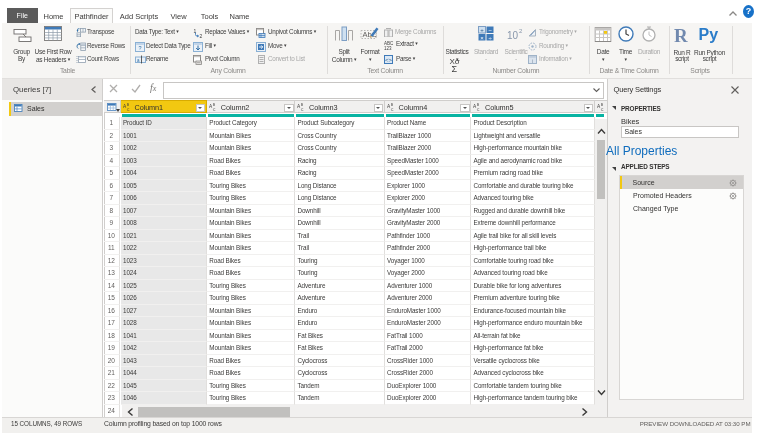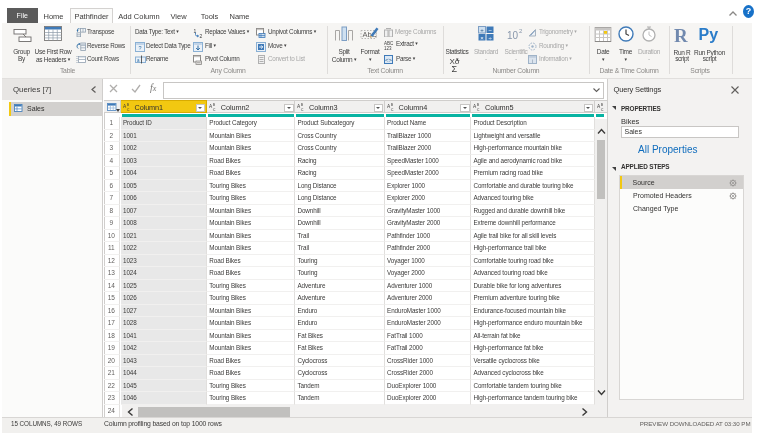--- a/index.html
+++ b/index.html
@@ -11,21 +11,21 @@
 .dis{color:#a8a8a8;}
 .sep{width:1px;background:#dedcda;top:26px;height:48px;}
 svg{display:block;}
 </style></head><body>
 <div id="app">
 
 <div class="ab" style="left:7px;top:8px;width:30.5px;height:15px;background:#5b5b5b;color:#fff;font-size:7px;text-align:center;line-height:15px;">File</div>
 <div class="ab" style="left:70px;top:8px;width:43px;height:15.5px;background:#fbfbfa;border:1px solid #d4d2d0;border-bottom:none;box-sizing:border-box;"></div>
 <div class="ab txt" style="left:53.5px;top:12px;transform:translateX(-50%);font-size:7.5px;color:#3b3a39;">Home</div>
 <div class="ab txt" style="left:91.5px;top:12px;transform:translateX(-50%);font-size:7.5px;color:#3b3a39;">Pathfinder</div>
-<div class="ab txt" style="left:139px;top:12px;transform:translateX(-50%);font-size:7.5px;color:#3b3a39;">Add Column</div>
+<div class="ab txt" style="left:139px;top:12px;transform:translateX(-50%);font-size:7.5px;color:#3b3a39;">Add Scripts</div>
 <div class="ab txt" style="left:178.5px;top:12px;transform:translateX(-50%);font-size:7.5px;color:#3b3a39;">View</div>
 <div class="ab txt" style="left:209.5px;top:12px;transform:translateX(-50%);font-size:7.5px;color:#3b3a39;">Tools</div>
 <div class="ab txt" style="left:239.5px;top:12px;transform:translateX(-50%);font-size:7.5px;color:#3b3a39;">Name</div>
 <div class="ab" style="left:728px;top:10px;width:10px;height:7px;">
       <svg width="10" height="7">
         <path d="M1.5 5.5 L5 2 L8.5 5.5" stroke="#8a8886" stroke-width="1.3" fill="none"></path>
       </svg>
     </div>
 <div class="ab" style="left:743px;top:5px;width:11px;height:13px;background:#1771c8;border-radius:5.5px/6.5px;color:#fff;font-size:9px;font-weight:bold;text-align:center;line-height:13px;">?</div>
 <div class="ab" style="left:2px;top:23px;width:750px;height:55px;background:#f6f5f3;border-bottom:1px solid #e1dfdd;box-sizing:content-box;"></div>
@@ -562,21 +562,21 @@
 <div class="ab" style="left:730px;top:85px;width:10px;height:10px;">
       <svg width="10" height="10">
         <path d="M1.5 1.5 L8.5 8.5 M8.5 1.5 L1.5 8.5" stroke="#605e5c" stroke-width="1.1"></path>
       </svg>
     </div>
 <div class="ab" style="left:612px;top:106px;width:0;height:0;border-top:4px solid #404040;border-left:4px solid transparent;"></div>
 <div class="ab txt" style="left:621px;top:104.8px;font-size:6.4px;font-weight:bold;letter-spacing:-0.15px;color:#323130;">PROPERTIES</div>
 <div class="ab txt" style="left:621px;top:116.5px;font-size:7.5px;color:#323130;">Bikes</div>
 <div class="ab" style="left:620.5px;top:125.5px;width:118.5px;height:12.5px;background:#fff;border:1px solid #c8c6c4;box-sizing:border-box;"></div>
 <div class="ab txt" style="left:624.5px;top:128px;font-size:7px;color:#323130;">Sales</div>
-<div class="ab txt" style="left:638px;top:144.3px;font-size:10px;color:#0f6cbd;">All Properties</div>
+<div class="ab txt" style="left:606px;top:144.3px;font-size:12px;color:#0f6cbd;">All Properties</div>
 <div class="ab" style="left:612px;top:167px;width:0;height:0;border-top:4px solid #404040;border-left:4px solid transparent;"></div>
 <div class="ab txt" style="left:621px;top:163.3px;font-size:6.4px;font-weight:bold;letter-spacing:-0.15px;color:#323130;">APPLIED STEPS</div>
 <div class="ab" style="left:619px;top:175px;width:124.5px;height:225px;background:#fcfcfb;border:1px solid #d8d6d4;box-sizing:border-box;"></div>
 <div class="ab" style="left:619.5px;top:175.5px;width:123.5px;height:13.2px;background:#d2d0ce;"></div>
 <div class="ab" style="left:619.5px;top:175.5px;width:2.8px;height:13.2px;background:#f2c811;"></div>
 <div class="ab txt" style="left:632.5px;top:178.5px;font-size:7px;color:#323130;">Source</div>
 <div class="ab" style="left:729px;top:178.5px;">
       <svg width="8" height="8">
         <circle cx="4" cy="4" r="2.6" fill="none" stroke="#9a9896" stroke-width="1"></circle>
         <circle cx="4" cy="4" r="1" fill="#9a9896"></circle>

